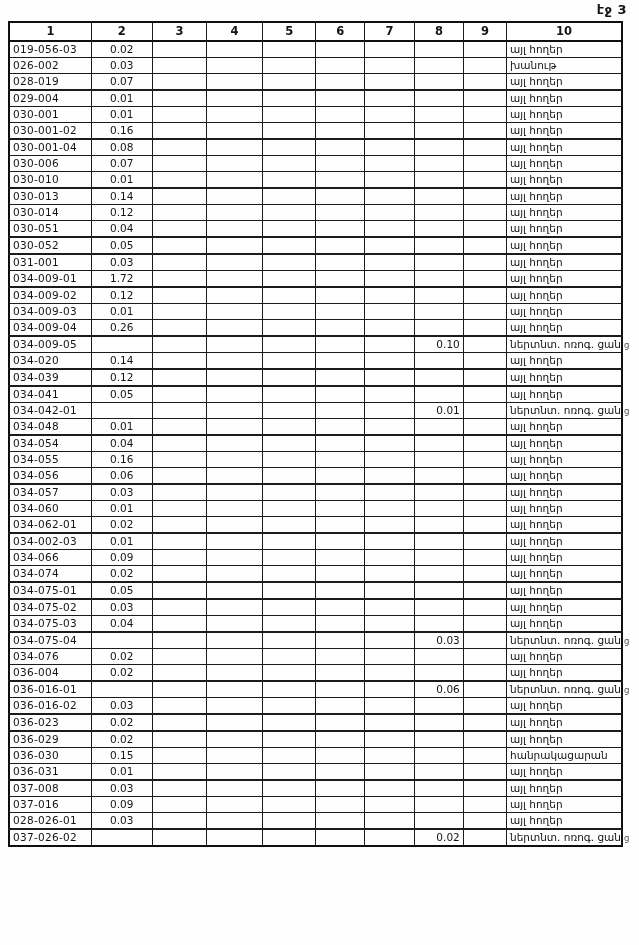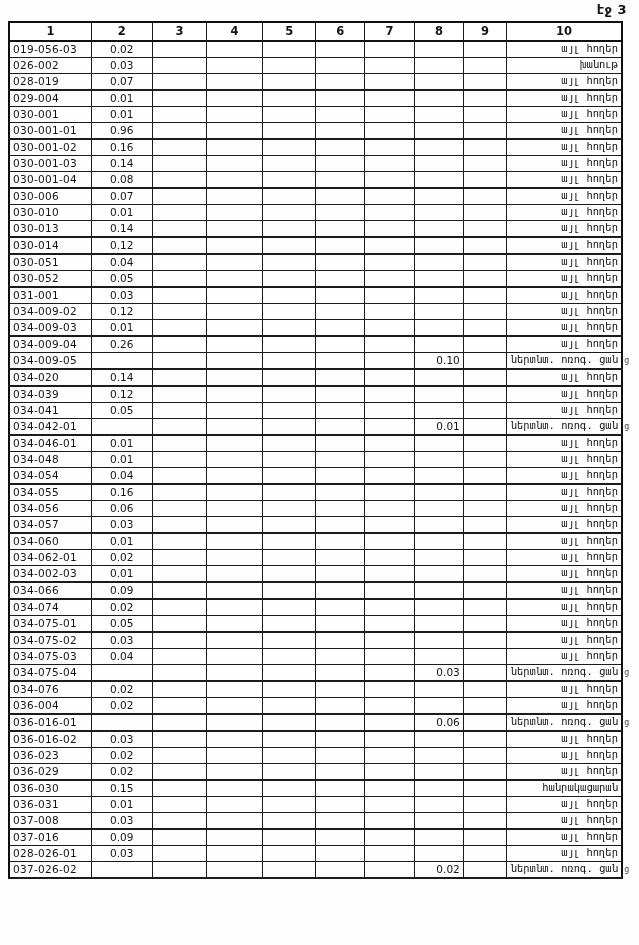--- a/index.html
+++ b/index.html
@@ -54,21 +54,21 @@
     border-bottom: 2px solid #111;
     background: #fdfdfd;
   }
   
   table.scan-table tr:nth-child(3n) td { border-bottom-width: 2px; }
   table.scan-table tr:nth-child(7n) td { border-top-width: 2px; }
 
   td.col1  { text-align: left;  font-size: 10.5px; letter-spacing: 0.3px; }
   td.col2  { text-align: center; }
   td.col8  { text-align: right; }
-  td.col10 { text-align: right; position: relative; font-size: 10px; font-family: Liberation Mono, monospace; }
+  td.col10 { text-align: left; position: relative; font-size: 10px; }
 
   .overflow-mark {
     position: absolute;
     left: 100%;
     top: 1px;
     margin-left: 3px;
     font-size: 8.5px;
     color: #4a4a4a;
   }
   .c1w  { width: 80px; }
@@ -171,56 +171,32 @@
           <td class="col3"></td>
           <td class="col4"></td>
           <td class="col5"></td>
           <td class="col6"></td>
           <td class="col7"></td>
           <td class="col8"></td>
           <td class="col9"></td>
           <td class="col10"><span>այլ հողեր</span></td>
         </tr>
         <tr>
-          <td class="col1">030-001-01</td>
-          <td class="col2">0.96</td>
-          <td class="col3"></td>
-          <td class="col4"></td>
-          <td class="col5"></td>
-          <td class="col6"></td>
-          <td class="col7"></td>
-          <td class="col8"></td>
-          <td class="col9"></td>
-          <td class="col10"><span>այլ հողեր</span></td>
-        </tr>
-        <tr>
           <td class="col1">030-001-02</td>
           <td class="col2">0.16</td>
           <td class="col3"></td>
           <td class="col4"></td>
           <td class="col5"></td>
           <td class="col6"></td>
           <td class="col7"></td>
           <td class="col8"></td>
           <td class="col9"></td>
           <td class="col10"><span>այլ հողեր</span></td>
         </tr>
         <tr>
-          <td class="col1">030-001-03</td>
-          <td class="col2">0.14</td>
-          <td class="col3"></td>
-          <td class="col4"></td>
-          <td class="col5"></td>
-          <td class="col6"></td>
-          <td class="col7"></td>
-          <td class="col8"></td>
-          <td class="col9"></td>
-          <td class="col10"><span>այլ հողեր</span></td>
-        </tr>
-        <tr>
           <td class="col1">030-001-04</td>
           <td class="col2">0.08</td>
           <td class="col3"></td>
           <td class="col4"></td>
           <td class="col5"></td>
           <td class="col6"></td>
           <td class="col7"></td>
           <td class="col8"></td>
           <td class="col9"></td>
           <td class="col10"><span>այլ հողեր</span></td>
@@ -303,20 +279,32 @@
           <td class="col3"></td>
           <td class="col4"></td>
           <td class="col5"></td>
           <td class="col6"></td>
           <td class="col7"></td>
           <td class="col8"></td>
           <td class="col9"></td>
           <td class="col10"><span>այլ հողեր</span></td>
         </tr>
         <tr>
+          <td class="col1">034-009-01</td>
+          <td class="col2">1.72</td>
+          <td class="col3"></td>
+          <td class="col4"></td>
+          <td class="col5"></td>
+          <td class="col6"></td>
+          <td class="col7"></td>
+          <td class="col8"></td>
+          <td class="col9"></td>
+          <td class="col10"><span>այլ հողեր</span></td>
+        </tr>
+        <tr>
           <td class="col1">034-009-02</td>
           <td class="col2">0.12</td>
           <td class="col3"></td>
           <td class="col4"></td>
           <td class="col5"></td>
           <td class="col6"></td>
           <td class="col7"></td>
           <td class="col8"></td>
           <td class="col9"></td>
           <td class="col10"><span>այլ հողեր</span></td>
@@ -397,32 +385,20 @@
           <td class="col1">034-042-01</td>
           <td class="col2"></td>
           <td class="col3"></td>
           <td class="col4"></td>
           <td class="col5"></td>
           <td class="col6"></td>
           <td class="col7"></td>
           <td class="col8">0.01</td>
           <td class="col9"></td>
           <td class="col10"><span>ներտնտ. ոռոգ. ցան</span><span class="overflow-mark">ց</span></td>
-        </tr>
-        <tr>
-          <td class="col1">034-046-01</td>
-          <td class="col2">0.01</td>
-          <td class="col3"></td>
-          <td class="col4"></td>
-          <td class="col5"></td>
-          <td class="col6"></td>
-          <td class="col7"></td>
-          <td class="col8"></td>
-          <td class="col9"></td>
-          <td class="col10"><span>այլ հողեր</span></td>
         </tr>
         <tr>
           <td class="col1">034-048</td>
           <td class="col2">0.01</td>
           <td class="col3"></td>
           <td class="col4"></td>
           <td class="col5"></td>
           <td class="col6"></td>
           <td class="col7"></td>
           <td class="col8"></td>

